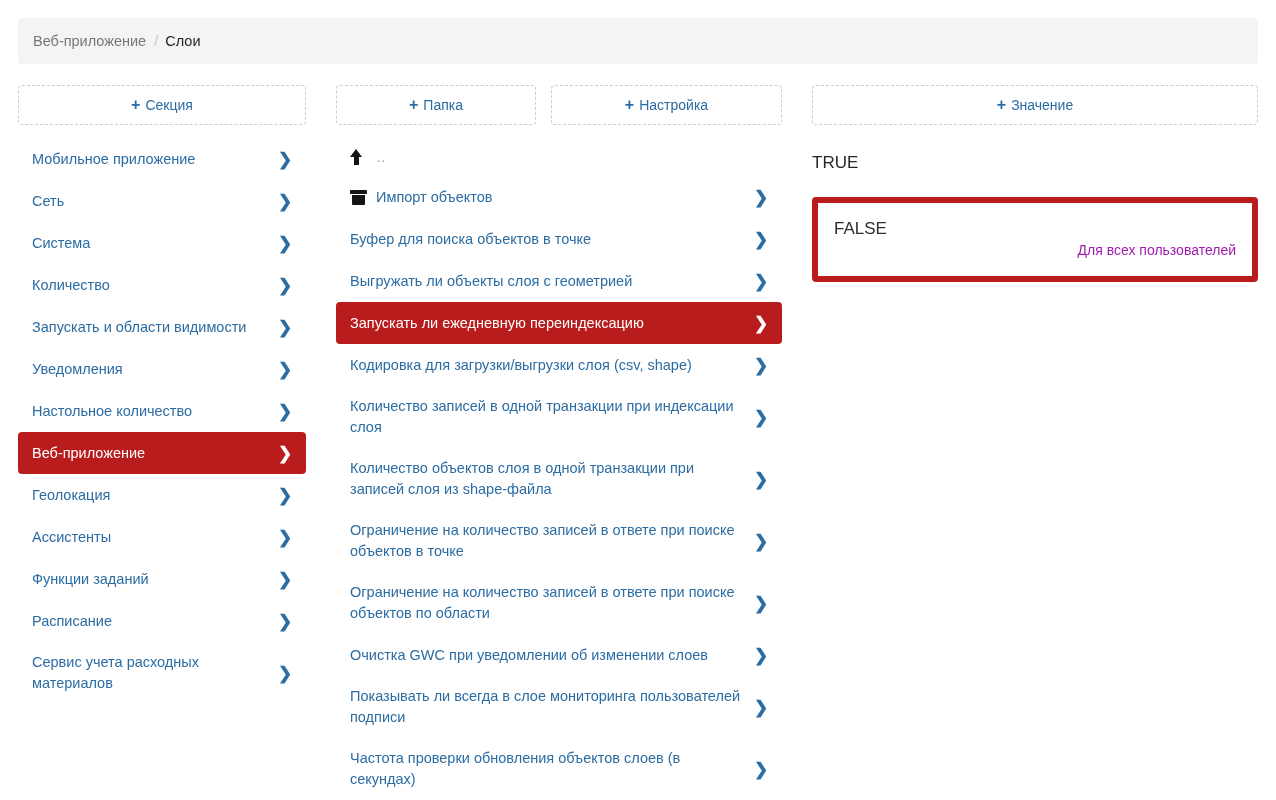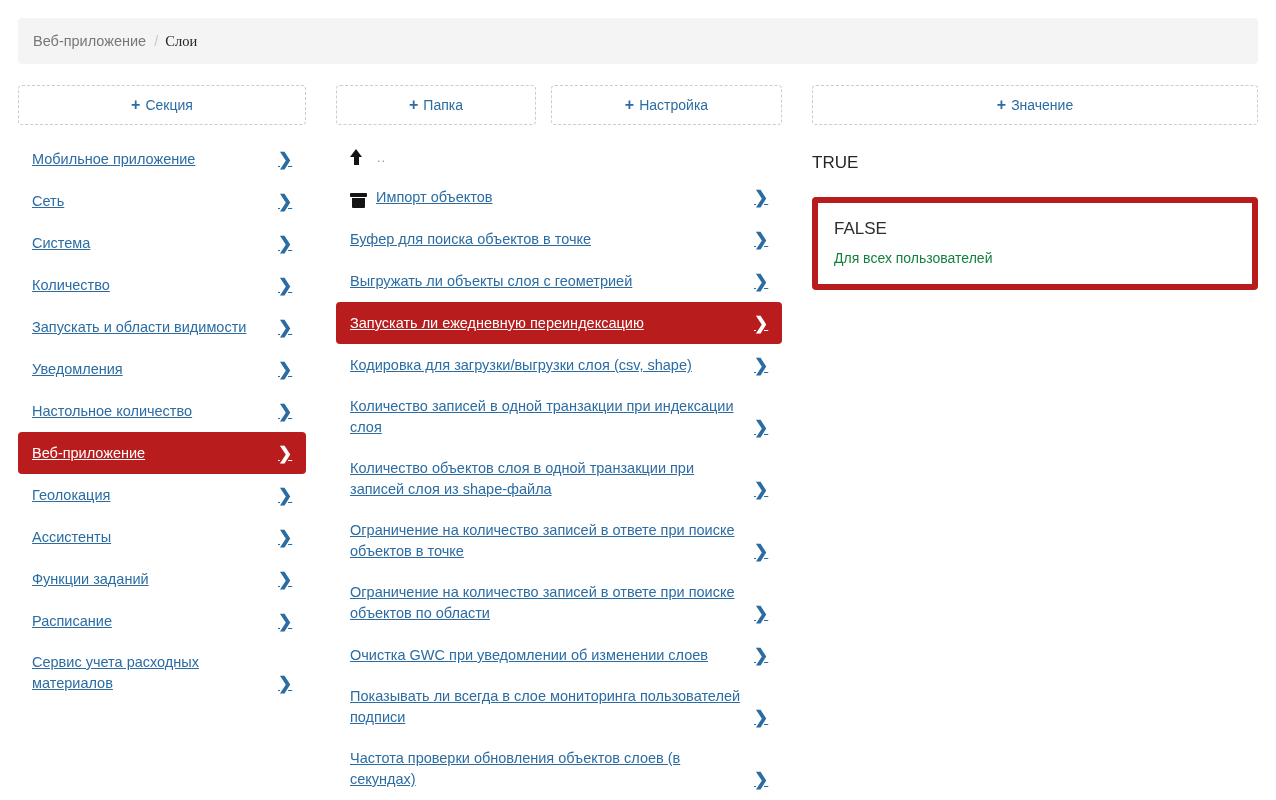--- a/index.html
+++ b/index.html
@@ -18,21 +18,21 @@
     position: absolute;
     left: 18px; top: 18px;
     width: 1240px; height: 46px;
     background: #f4f4f4;
     border-radius: 4px;
     display: flex; align-items: center;
     padding-left: 15px;
   }
   .crumb-parent { color: #777777; font-size: 14.5px; }
   .crumb-sep { color: #c8c8c8; font-size: 14.5px; margin: 0 7px 0 8px; }
-  .crumb-current { color: #262626; font-size: 14.5px; font-family: Liberation Serif, serif; }
+  .crumb-current { color: #262626; font-size: 14.5px; }
 
   
   .addbtn {
     position: absolute;
     height: 40px;
     border: 1px dashed #cccccc;
     border-radius: 4px;
     background: #ffffff;
     display: flex; align-items: center; justify-content: center;
     color: #2b6ca3;
@@ -52,29 +52,28 @@
   #btn-value   { left: 812px; top: 85px; width: 446px; }
 
   
   .col { position: absolute; }
   #col-left   { left: 18px;  top: 138px; width: 288px; }
   #col-middle { left: 336px; top: 138px; width: 446px; }
 
   .list-item {
     position: relative;
     display: flex;
-    align-items: flex-end;
+    align-items: center;
     border-radius: 4px;
     cursor: pointer;
     color: #2b6ca3;
     font-size: 14.5px;
     line-height: 21px;
     padding: 10px 14px 10px 14px;
     min-height: 42px;
-    text-decoration: underline;
   }
   .list-item .label { flex: 1; padding-right: 10px; }
   .list-item .chev {
     flex: 0 0 auto;
     color: #2b6ca3;
     font-size: 17px;
     font-weight: bold;
     line-height: 21px;
     width: 14px;
     text-align: center;
@@ -163,24 +162,24 @@
     background: #ffffff;
     padding: 15px 16px 16px 16px;
     cursor: pointer;
   }
   .value-card .vtitle {
     color: #2e2e2e;
     font-size: 17px;
     line-height: 22px;
   }
   .value-card .vsub {
-    color: #15803d;
+    color: #a21caf;
     font-size: 14px;
     line-height: 20px;
-    margin-top: 8px;
+    text-align: right;
   }
 </style>
 </head>
 <body>
 
 <div class="page">
 
   <div class="breadcrumb-bar">
     <span class="crumb-parent">Веб-приложение</span>
     <span class="crumb-sep">/</span>

